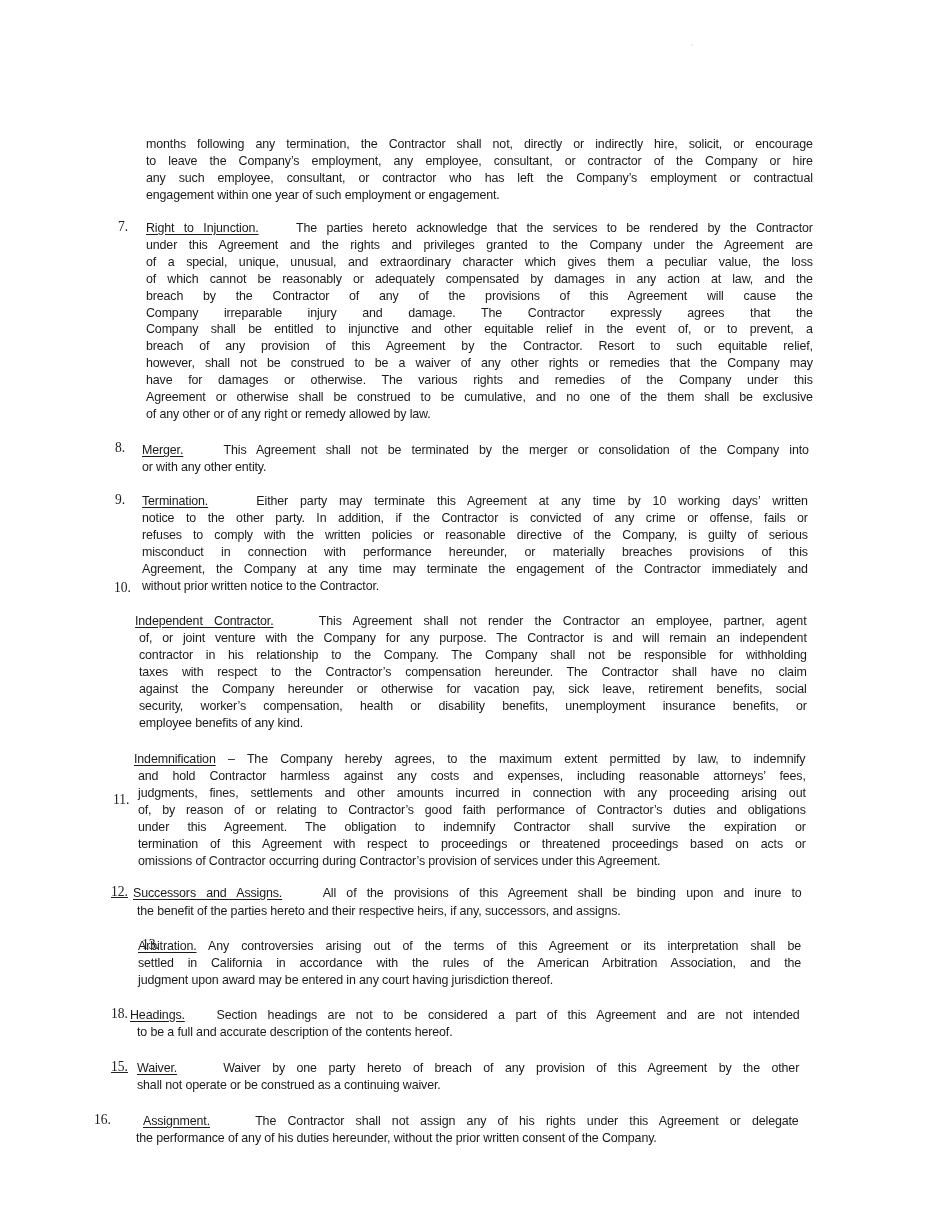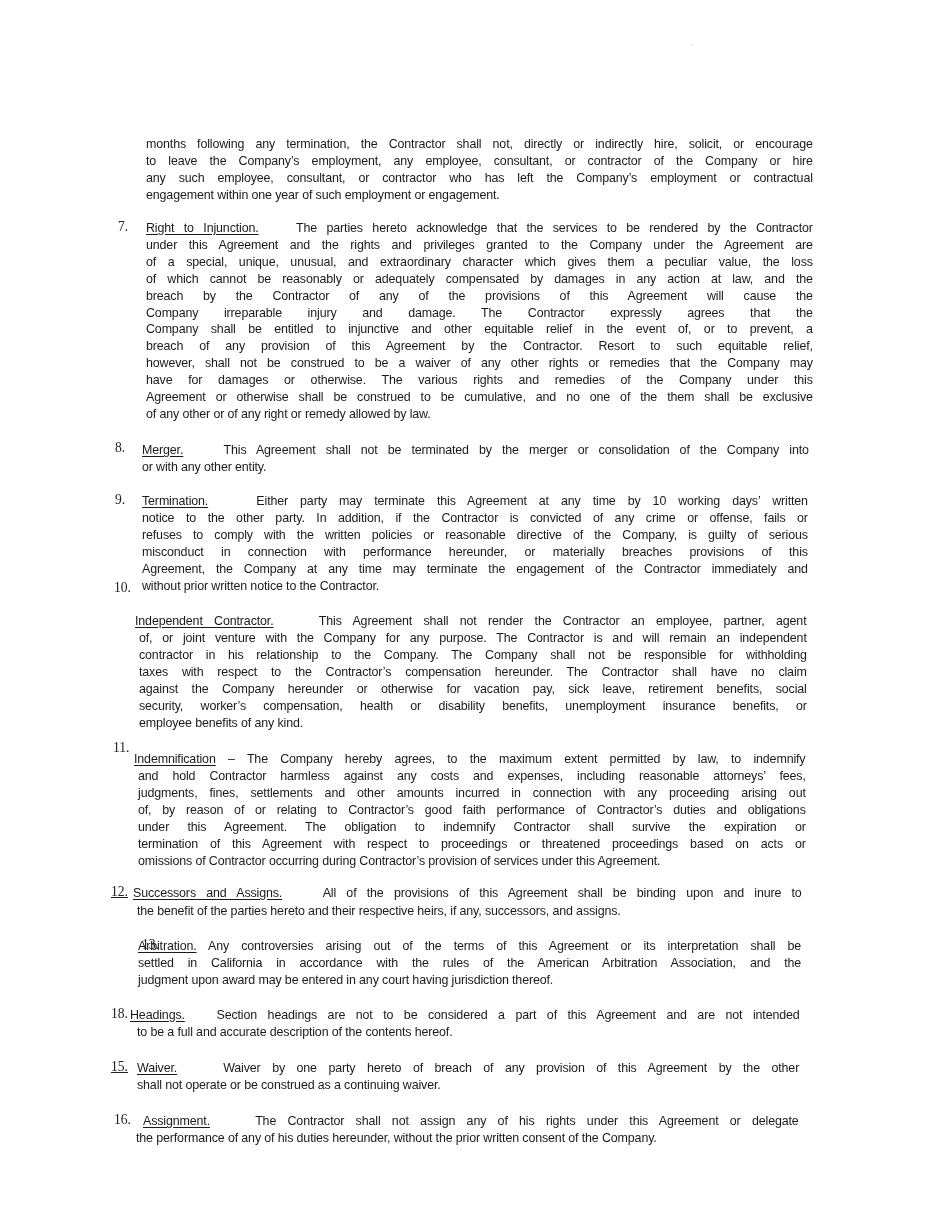--- a/index.html
+++ b/index.html
@@ -112,21 +112,21 @@
   </div>
   <div class="block" style="left:139px; top:630px; width:718px;">
     <span class="line">of, or joint venture with the Company for any purpose. The Contractor is and will remain an independent</span>
     <span class="line">contractor in his relationship to the Company. The Company shall not be responsible for withholding</span>
     <span class="line">taxes with respect to the Contractor’s compensation hereunder. The Contractor shall have no claim</span>
     <span class="line">against the Company hereunder or otherwise for vacation pay, sick leave, retirement benefits, social</span>
     <span class="line">security, worker’s compensation, health or disability benefits, unemployment insurance benefits, or</span>
     <span class="line last">employee benefits of any kind.</span>
   </div>
 
-  <div class="num" style="left:113px; top:740px;">11.</div>
+  <div class="num" style="left:113px; top:792px;">11.</div>
   <div class="block" style="left:134px; top:751px; width:722px;">
     <span class="line"><span class="heading">Indemnification</span> <span>– The Company hereby agrees, to the maximum extent permitted by law, to indemnify</span></span>
   </div>
   <div class="block" style="left:138px; top:768px; width:718px;">
     <span class="line">and hold Contractor harmless against any costs and expenses, including reasonable attorneys’ fees,</span>
     <span class="line">judgments, fines, settlements and other amounts incurred in connection with any proceeding arising out</span>
     <span class="line">of, by reason of or relating to Contractor’s good faith performance of Contractor’s duties and obligations</span>
     <span class="line">under this Agreement. The obligation to indemnify Contractor shall survive the expiration or</span>
     <span class="line">termination of this Agreement with respect to proceedings or threatened proceedings based on acts or</span>
     <span class="line last">omissions of Contractor occurring during Contractor’s provision of services under this Agreement.</span>
@@ -154,21 +154,21 @@
   <div class="block" style="left:137px; top:1024px; width:713px;">
     <span class="line last">to be a full and accurate description of the contents hereof.</span>
   </div>
 
   <div class="num" style="left:111px; top:1059px;text-decoration:underline;">15.</div>
   <div class="block" style="left:137px; top:1060px; width:712px;">
     <span class="line"><span class="heading">Waiver.</span>&nbsp;&nbsp;&nbsp; <span>Waiver by one party hereto of breach of any provision of this Agreement by the other</span></span>
     <span class="line last">shall not operate or be construed as a continuing waiver.</span>
   </div>
 
-  <div class="num" style="left:114px; top:1112px;">16.</div>
+  <div class="num" style="left:94px; top:1112px;">16.</div>
   <div class="block" style="left:143px; top:1113px; width:705px;">
     <span class="line"><span class="heading">Assignment.</span>&nbsp;&nbsp;&nbsp; <span>The Contractor shall not assign any of his rights under this Agreement or delegate</span></span>
   </div>
   <div class="block" style="left:136px; top:1130px; width:712px;">
     <span class="line last">the performance of any of his duties hereunder, without the prior written consent of the Company.</span>
   </div>
 
 </div>
 
 </body></html>

